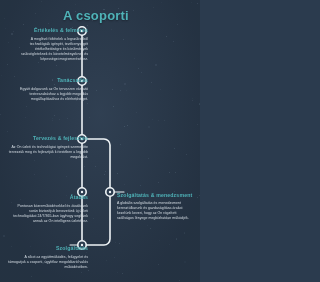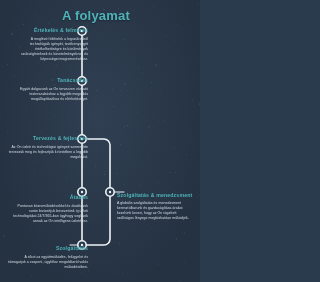--- a/index.html
+++ b/index.html
@@ -211,21 +211,21 @@
     <i style="left:71.4px;top:156.2px;width:0.7px;height:0.7px;opacity:0.34"></i>
     <i style="left:85.5px;top:252.2px;width:0.7px;height:0.7px;opacity:0.18"></i>
     <i style="left:93.3px;top:218.4px;width:0.7px;height:0.7px;opacity:0.28"></i>
     <i style="left:164.3px;top:120.0px;width:0.7px;height:0.7px;opacity:0.29"></i>
     <i style="left:169.1px;top:243.8px;width:0.7px;height:0.7px;opacity:0.15"></i>
   </div>
 <div class="vignette"></div>
 
 <div id="page">
 
-  <div class="title">A folyamat</div>
+  <div class="title">A csoporti</div>
 
   <svg class="timeline" viewBox="0 0 200 282" preserveAspectRatio="none">
 
     <path d="M82,31 L82,245" fill="none" stroke="#eef3f6" stroke-width="1.6" stroke-linecap="round"></path>
 
     <path d="M82,139 L104,139 A6,6 0 0 1 110,145 L110,239 A6,6 0 0 1 104,245 L82,245" fill="none" stroke="#eef3f6" stroke-width="1.6" stroke-linejoin="round" stroke-linecap="round"></path>
 
     <line x1="70" y1="245" x2="78" y2="245" stroke="#eef3f6" stroke-width="1.1" stroke-linecap="round"></line>
     <line x1="114" y1="192" x2="124" y2="192" stroke="#eef3f6" stroke-width="1.1" stroke-linecap="round"></line>
 

